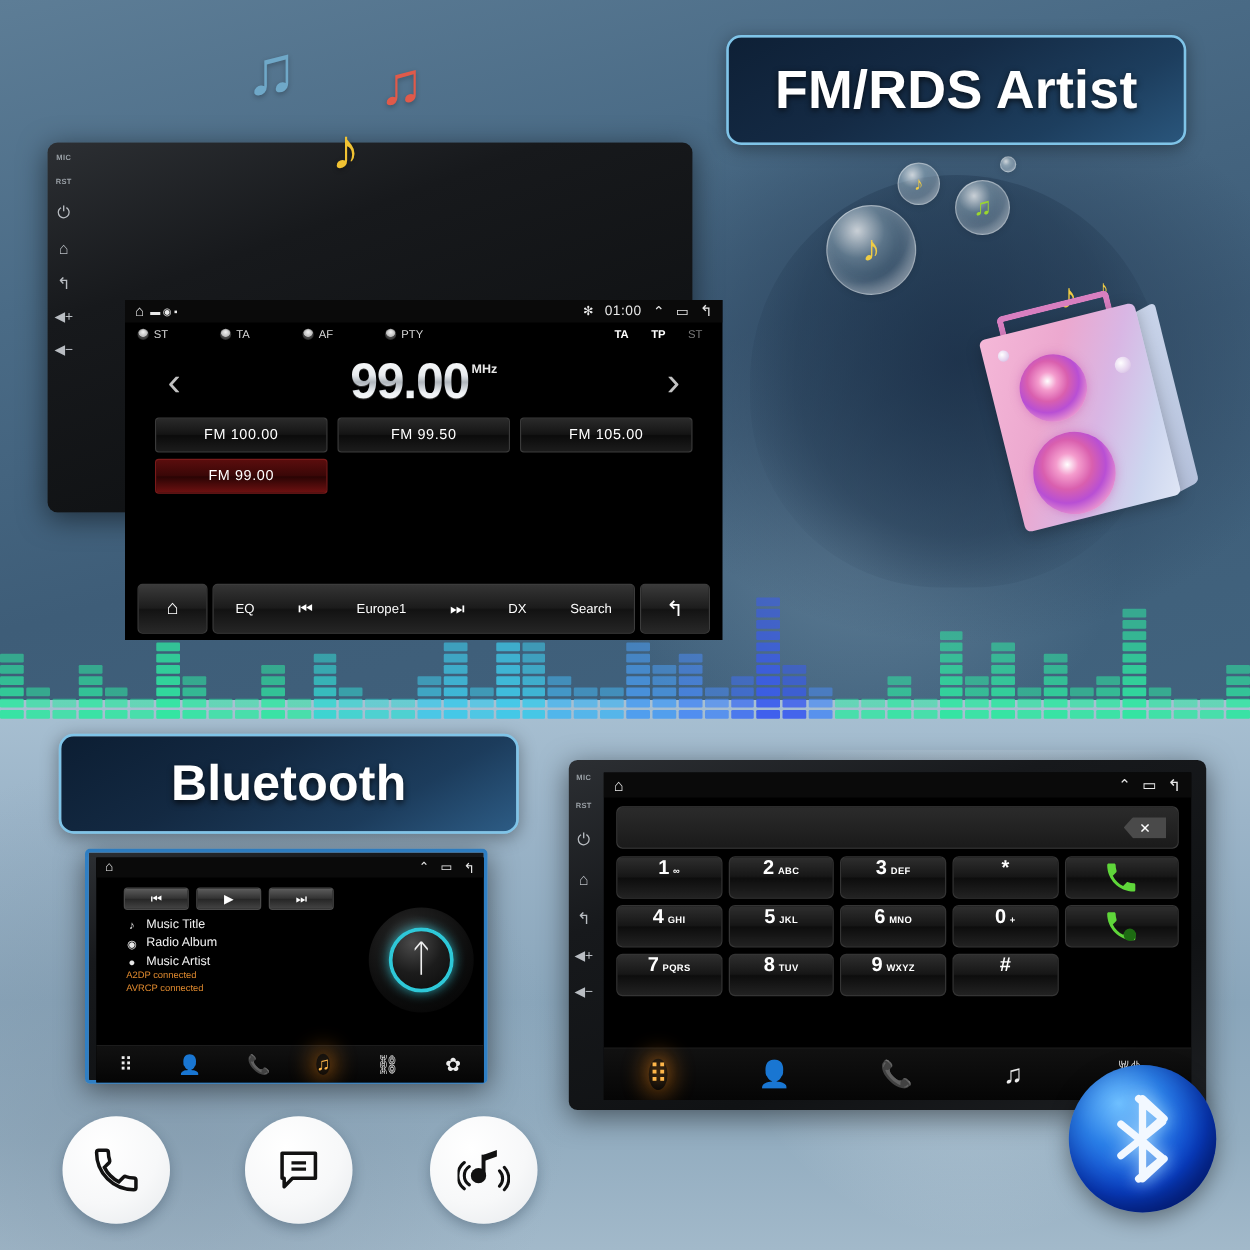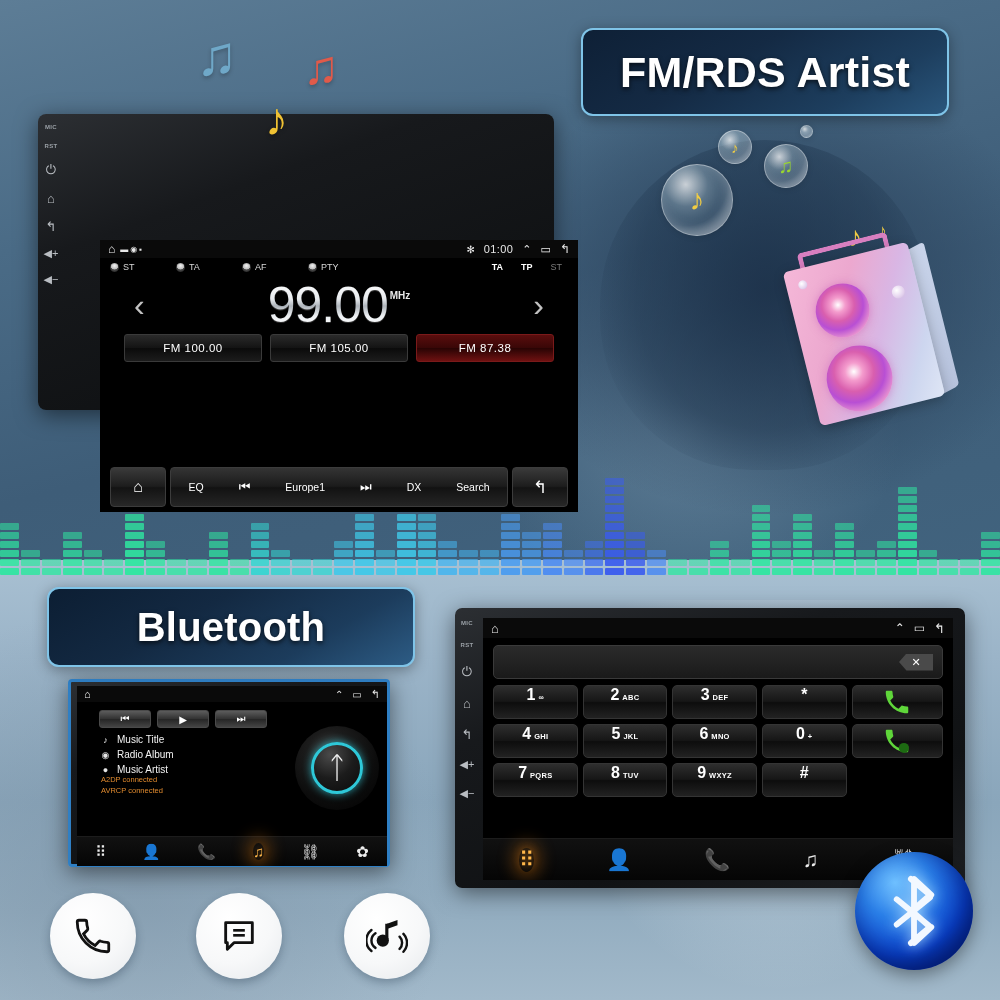--- a/index.html
+++ b/index.html
@@ -133,21 +133,21 @@
   .rds-off { color:#7c7c7c; }
 
   .freq-row {
     display:flex; align-items:center; justify-content:center;
     height:58px; position:relative;
   }
   .arrow { color:#c2c2c2; font-size:32px; font-weight:300; line-height:1; }
   .arrow.l { position:absolute; left:34px; }
   .arrow.r { position:absolute; right:34px; }
   .freq {
-    font-size:50px; font-weight:normal; letter-spacing:-1px; line-height:1;
+    font-size:40px; font-weight:bold; letter-spacing:-1px; line-height:1;
     background:linear-gradient(180deg,#ffffff 0%,#e2e6ea 38%,#9ba3ab 52%,#e9edf1 72%,#ffffff 100%);
     -webkit-background-clip:text; background-clip:text; color:transparent;
     text-shadow:0 1px 0 rgba(255,255,255,.2);
   }
   .mhz { color:#e9e9e9; font-size:10px; font-weight:bold; align-self:flex-start; margin-top:14px; margin-left:2px; }
 
   .presets { padding:0 24px; display:grid; grid-template-columns:repeat(3,1fr); gap:5px 8px; }
   .preset {
     height:28px; border-radius:3px; border:1px solid #3a3a3a;
     background:linear-gradient(180deg,#2a2a2a 0%,#141414 48%,#0b0b0b 52%,#1c1c1c 100%);
@@ -730,22 +730,23 @@
 
     <div class="freq-row">
       <span class="arrow l">‹</span>
       <span class="freq">99.00</span>
       <span class="mhz">MHz</span>
       <span class="arrow r">›</span>
     </div>
 
     <div class="presets" id="preset-grid">
         <div class="preset">FM  100.00</div>
+        <div class="preset">FM  99.50</div>
         <div class="preset">FM  105.00</div>
-        <div class="preset active">FM  87.38</div>
+        <div class="preset active">FM  99.00</div>
       </div>
 
     <div class="radio-toolbar">
       <div class="tb-btn tb-end" style="font-size:16px;">⌂</div>
       <div class="tb-mid">
         <span>EQ</span>
         <span style="font-size:13px;">⏮</span>
         <span>Europe1</span>
         <span style="font-size:13px;">⏭</span>
         <span>DX</span>

